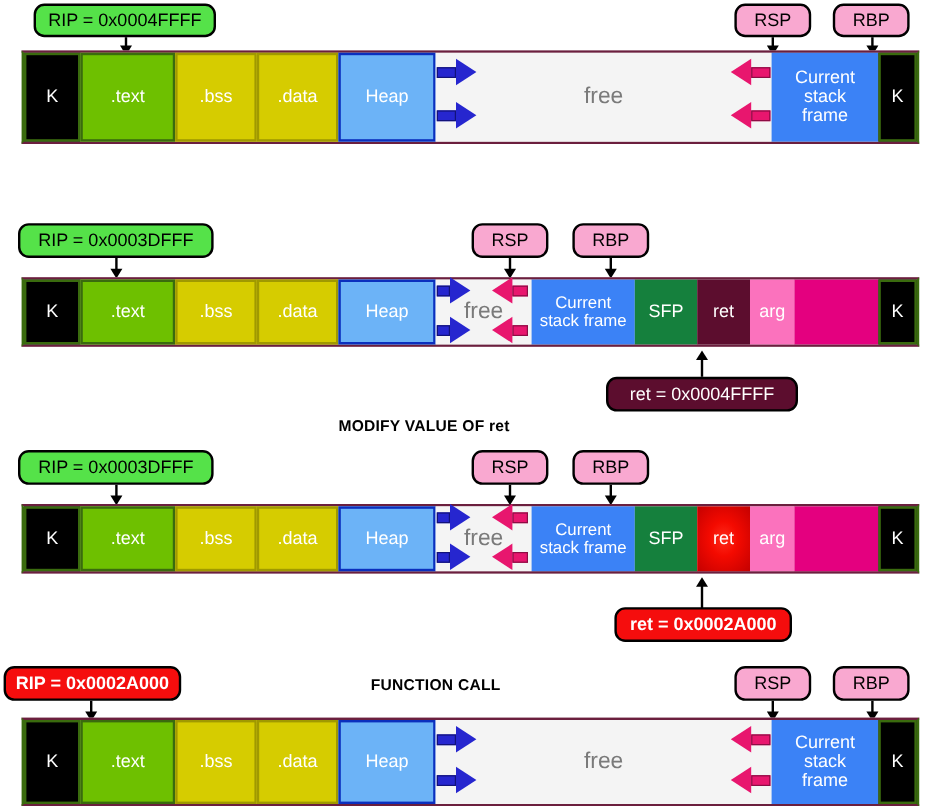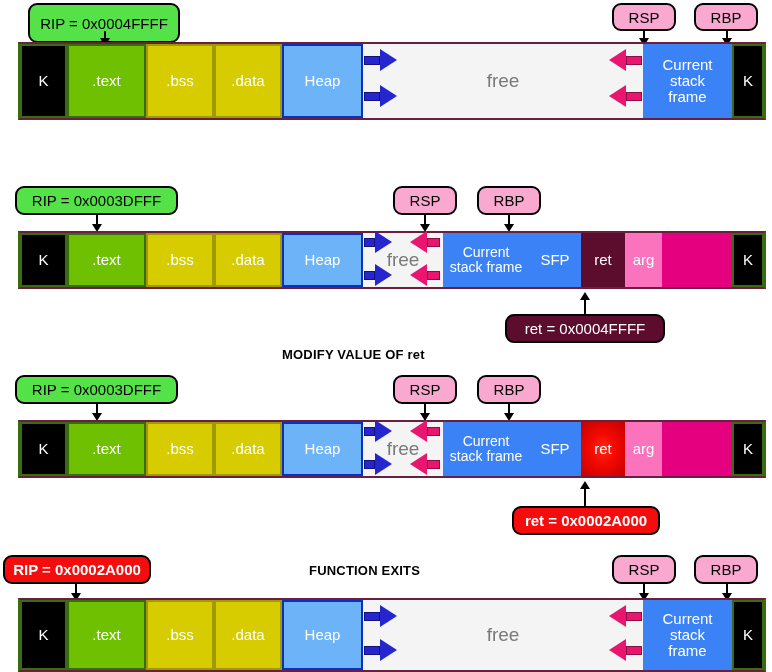--- a/index.html
+++ b/index.html
@@ -42,21 +42,21 @@
     text-align: center;
     line-height: 1.08;
   }
   .seg.kernel { background: #000000; border: 2px solid #3a6b0e; }
   .seg.text   { background: #6ec000; border: 2px solid #3a6b0e; }
   .seg.bss    { background: #d6cc00; border: 2px solid #a09900; }
   .seg.data   { background: #d6cc00; border: 2px solid #a09900; }
   .seg.heap   { background: #6cb3f7; border: 2px solid #0b2fbe; }
   .seg.free   { background: #f4f4f4; color: #7a7a7a; font-size: 19px; }
   .seg.csf    { background: #3b82f6; color: #ffffff; }
-  .seg.sfp    { background: #3b82f6; }
+  .seg.sfp    { background: #15803d; }
   .seg.ret    { background: #5c0d2e; }
   .seg.retred { background: radial-gradient(ellipse at 50% 50%, #ff2a1a 0%, #f40a00 38%, #c40000 100%); }
   .seg.arg    { background: #fb72bd; }
   .seg.tail   { background: #e4007f; }
 
   
   .arrow { position: absolute; width: 0; height: 0; }
   .arrow-blue-r {
     border-top: 11px solid transparent;
     border-bottom: 11px solid transparent;
@@ -113,21 +113,21 @@
     border-right: 5px solid transparent;
     border-bottom: 8px solid #000000;
   }
 </style>
 </head>
 <body>
 
 <div id="root">
 
 
-  <div class="pill green" style="left:28px; top:3px; width:152px; height:40px;">RIP = 0x0004FFFF</div>
+  <div class="pill green" style="left:28px; top:3px; width:152px; height:28px;">RIP = 0x0004FFFF</div>
   <div class="conn" style="left:104px; top:31px; height:15px;">
     <div class="line" style="height:9px;"></div>
     <div class="head-down" style="top:7px;"></div>
   </div>
 
   <div class="pill pinkreg" style="left:612px; top:3px; width:64px; height:28px;">RSP</div>
   <div class="conn" style="left:643px; top:31px; height:15px;">
     <div class="line" style="height:9px;"></div>
     <div class="head-down" style="top:7px;"></div>
   </div>
@@ -253,21 +253,21 @@
     <div class="arrow arrow-pink-l" style="left:390px; top:31px;"></div>
     <div class="arrow-pink-stem" style="left:407px; top:38px; width:13px;"></div>
   </div>
 
   <div class="conn" style="left:584px; top:481px; height:26px;">
     <div class="line" style="top:6px; height:20px;"></div>
     <div class="head-up" style="top:0px;"></div>
   </div>
   <div class="pill redret" style="left:512px; top:506px; width:148px; height:29px;">ret = 0x0002A000</div>
 
-  <div class="section-title" style="left:309px; top:563px;">FUNCTION EXITS</div>
+  <div class="section-title" style="left:309px; top:563px;">FUNCTION CALL</div>
 
   <div class="pill red" style="left:3px; top:555px; width:148px; height:29px;">RIP = 0x0002A000</div>
   <div class="conn" style="left:75px; top:584px; height:18px;">
     <div class="line" style="height:11px;"></div>
     <div class="head-down" style="top:9px;"></div>
   </div>
 
   <div class="pill pinkreg" style="left:612px; top:555px; width:64px; height:29px;">RSP</div>
   <div class="conn" style="left:643px; top:584px; height:18px;">
     <div class="line" style="height:11px;"></div>

